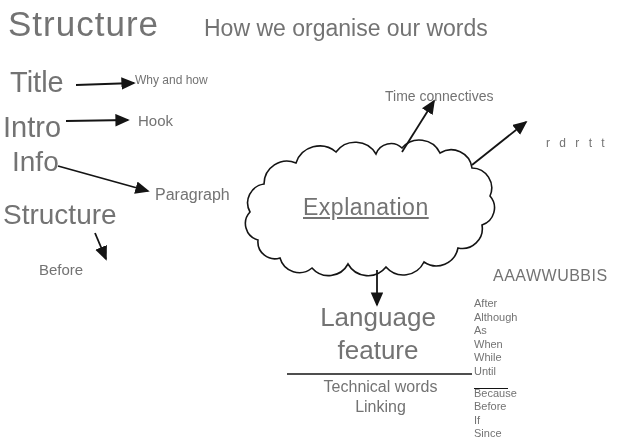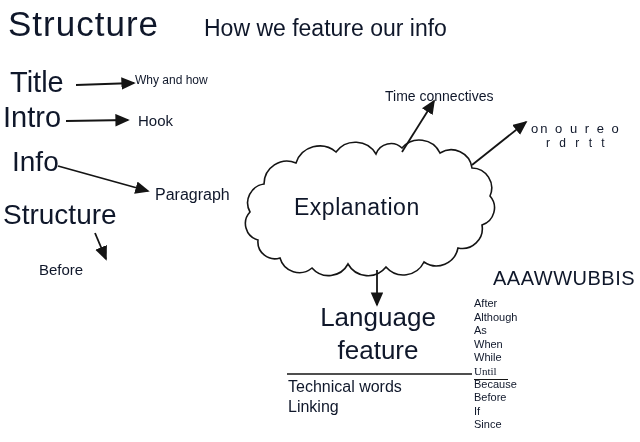--- a/index.html
+++ b/index.html
@@ -1,42 +1,42 @@
 <!DOCTYPE html>
 <html><head>
 <meta charset="utf-8">
 <style>
   html,body{margin:0;padding:0;background:#fff;}
   .stage{
     position:relative;width:640px;height:442px;background:#ffffff;
-    font-family:"Liberation Sans", sans-serif;color:#0f172a;overflow:hidden;
+    font-family:"Liberation Sans", sans-serif;color:#737373;overflow:hidden;
   }
   .stage svg{position:absolute;left:0;top:0;z-index:0;}
   .txt{position:absolute;z-index:1;white-space:nowrap;}
   .t-structure{left:8px;top:4px;font-size:35px;letter-spacing:1px;}
   .t-subtitle{left:204px;top:15px;font-size:23px;}
   .t-title{left:10px;top:66px;font-size:29px;}
   .t-whyhow{left:135px;top:73px;font-size:12px;}
-  .t-intro{left:3px;top:101px;font-size:29px;}
+  .t-intro{left:3px;top:111px;font-size:29px;}
   .t-hook{left:138px;top:112px;font-size:15px;}
   .t-info{left:12px;top:146px;font-size:28px;}
   .t-paragraph{left:155px;top:186px;font-size:16px;}
   .t-conclusion{left:3px;top:199px;font-size:28px;}
   .t-summary{left:39px;top:261px;font-size:15px;}
   .t-timeconn{left:385px;top:88px;font-size:14px;}
   .t-fanboys{left:532px;top:106px;font-size:16px;letter-spacing:0.5px;}
   .t-scrib1{left:531px;top:121px;font-size:13px;letter-spacing:2px;}
   .t-scrib2{left:546px;top:136px;font-size:12px;letter-spacing:3px;}
-  .t-explanation{left:294px;top:194px;font-size:23px;letter-spacing:0.5px;}
-  .t-aaaw{left:493px;top:267px;font-size:20px;letter-spacing:0.5px;}
+  .t-explanation{left:303px;top:194px;font-size:23px;letter-spacing:0.5px;text-decoration:underline;}
+  .t-aaaw{left:493px;top:267px;font-size:16px;letter-spacing:0.5px;}
   .lang-block{left:288px;top:301px;width:180px;text-align:center;font-size:26px;line-height:33px;}
-  .tech-block{left:288px;top:377px;width:185px;font-size:16px;line-height:20px;}
+  .tech-block{left:288px;top:377px;width:185px;text-align:center;font-size:16px;line-height:20px;}
   .word-list{left:474px;top:297px;font-size:11px;line-height:13.5px;}
   .word-list span{display:block;}
-  .word-list span.divided{border-bottom:1.5px solid #141414;width:34px;padding-bottom:1px;margin-bottom:-2.5px;font-family:Liberation Serif, serif;}
+  .word-list span.divided{border-bottom:1.5px solid #141414;width:34px;padding-bottom:10px;margin-bottom:-2.5px;}
 </style>
 </head>
 <body>
 
 <div class="stage">
 
   <svg width="640" height="442" viewBox="0 0 640 442">
     <defs>
       <marker id="ah" markerWidth="9" markerHeight="8" refX="7" refY="3.5" orient="auto">
         <path d="M0,0 L8,3.5 L0,7 z" fill="#141414"></path>
@@ -67,39 +67,38 @@
     <line x1="58" y1="166" x2="148" y2="191" stroke="#141414" stroke-width="1.8" marker-end="url(#ah)"></line>
     <line x1="95" y1="233" x2="106" y2="259" stroke="#141414" stroke-width="1.8" marker-end="url(#ah)"></line>
     <line x1="402" y1="152" x2="434" y2="101" stroke="#141414" stroke-width="1.8" marker-end="url(#ah)"></line>
     <line x1="472" y1="165" x2="526" y2="122" stroke="#141414" stroke-width="1.8" marker-end="url(#ah)"></line>
     <line x1="377" y1="270" x2="377" y2="305" stroke="#141414" stroke-width="1.8" marker-end="url(#ah)"></line>
 
     <line x1="287" y1="374" x2="472" y2="374" stroke="#141414" stroke-width="1.5"></line>
   </svg>
 
   <div class="txt t-structure">Structure</div>
-  <div class="txt t-subtitle">How we feature our info</div>
+  <div class="txt t-subtitle">How we organise our words</div>
 
   <div class="txt t-title">Title</div>
   <div class="txt t-whyhow">Why and how</div>
 
   <div class="txt t-intro">Intro</div>
   <div class="txt t-hook">Hook</div>
 
   <div class="txt t-paragraph">Paragraph</div>
   <div class="txt t-info">Info</div>
 
   <div class="txt t-conclusion">Structure</div>
   <div class="txt t-summary">Before</div>
 
   <div class="txt t-explanation">Explanation</div>
 
   <div class="txt t-timeconn">Time connectives</div>
 
-  <div class="txt t-scrib1">on o u r e o</div>
   <div class="txt t-scrib2">r d r t  t</div>
 
   <div class="txt t-aaaw">AAAWWUBBIS</div>
 
   <div class="txt lang-block">
     <span style="display:block;">Language</span>
     <span style="display:block;">feature</span>
   </div>
 
   <div class="txt tech-block">

